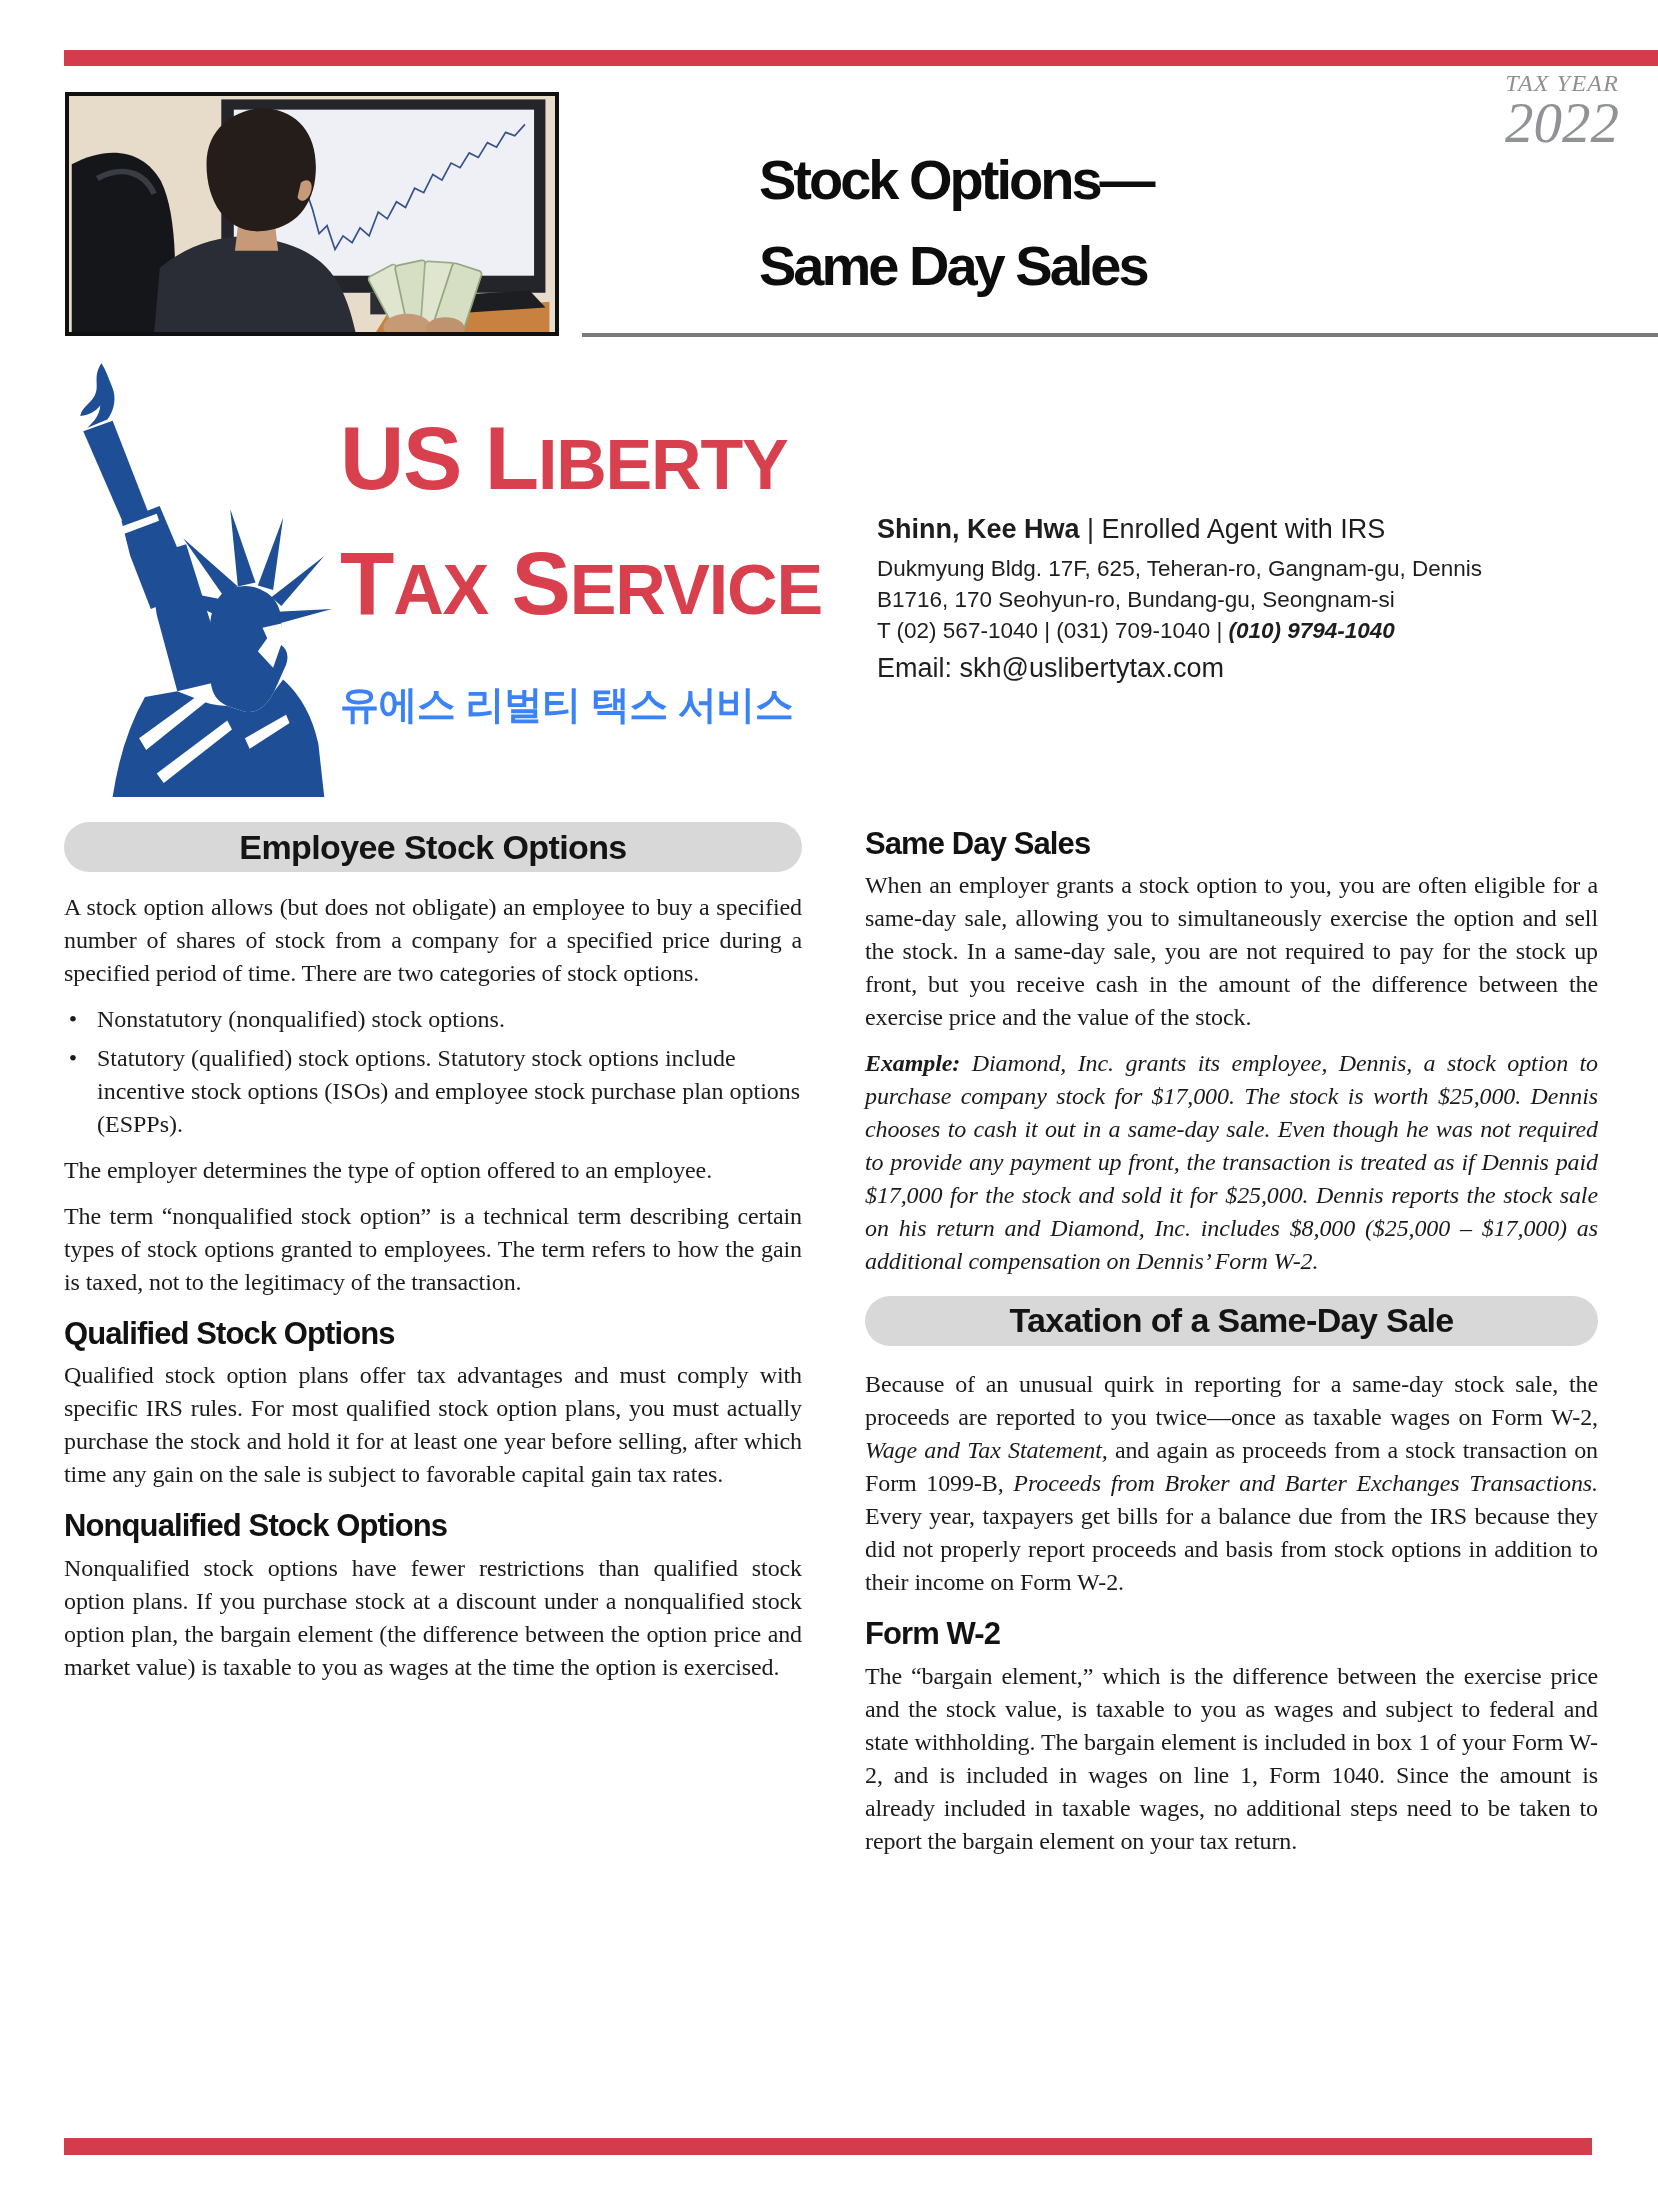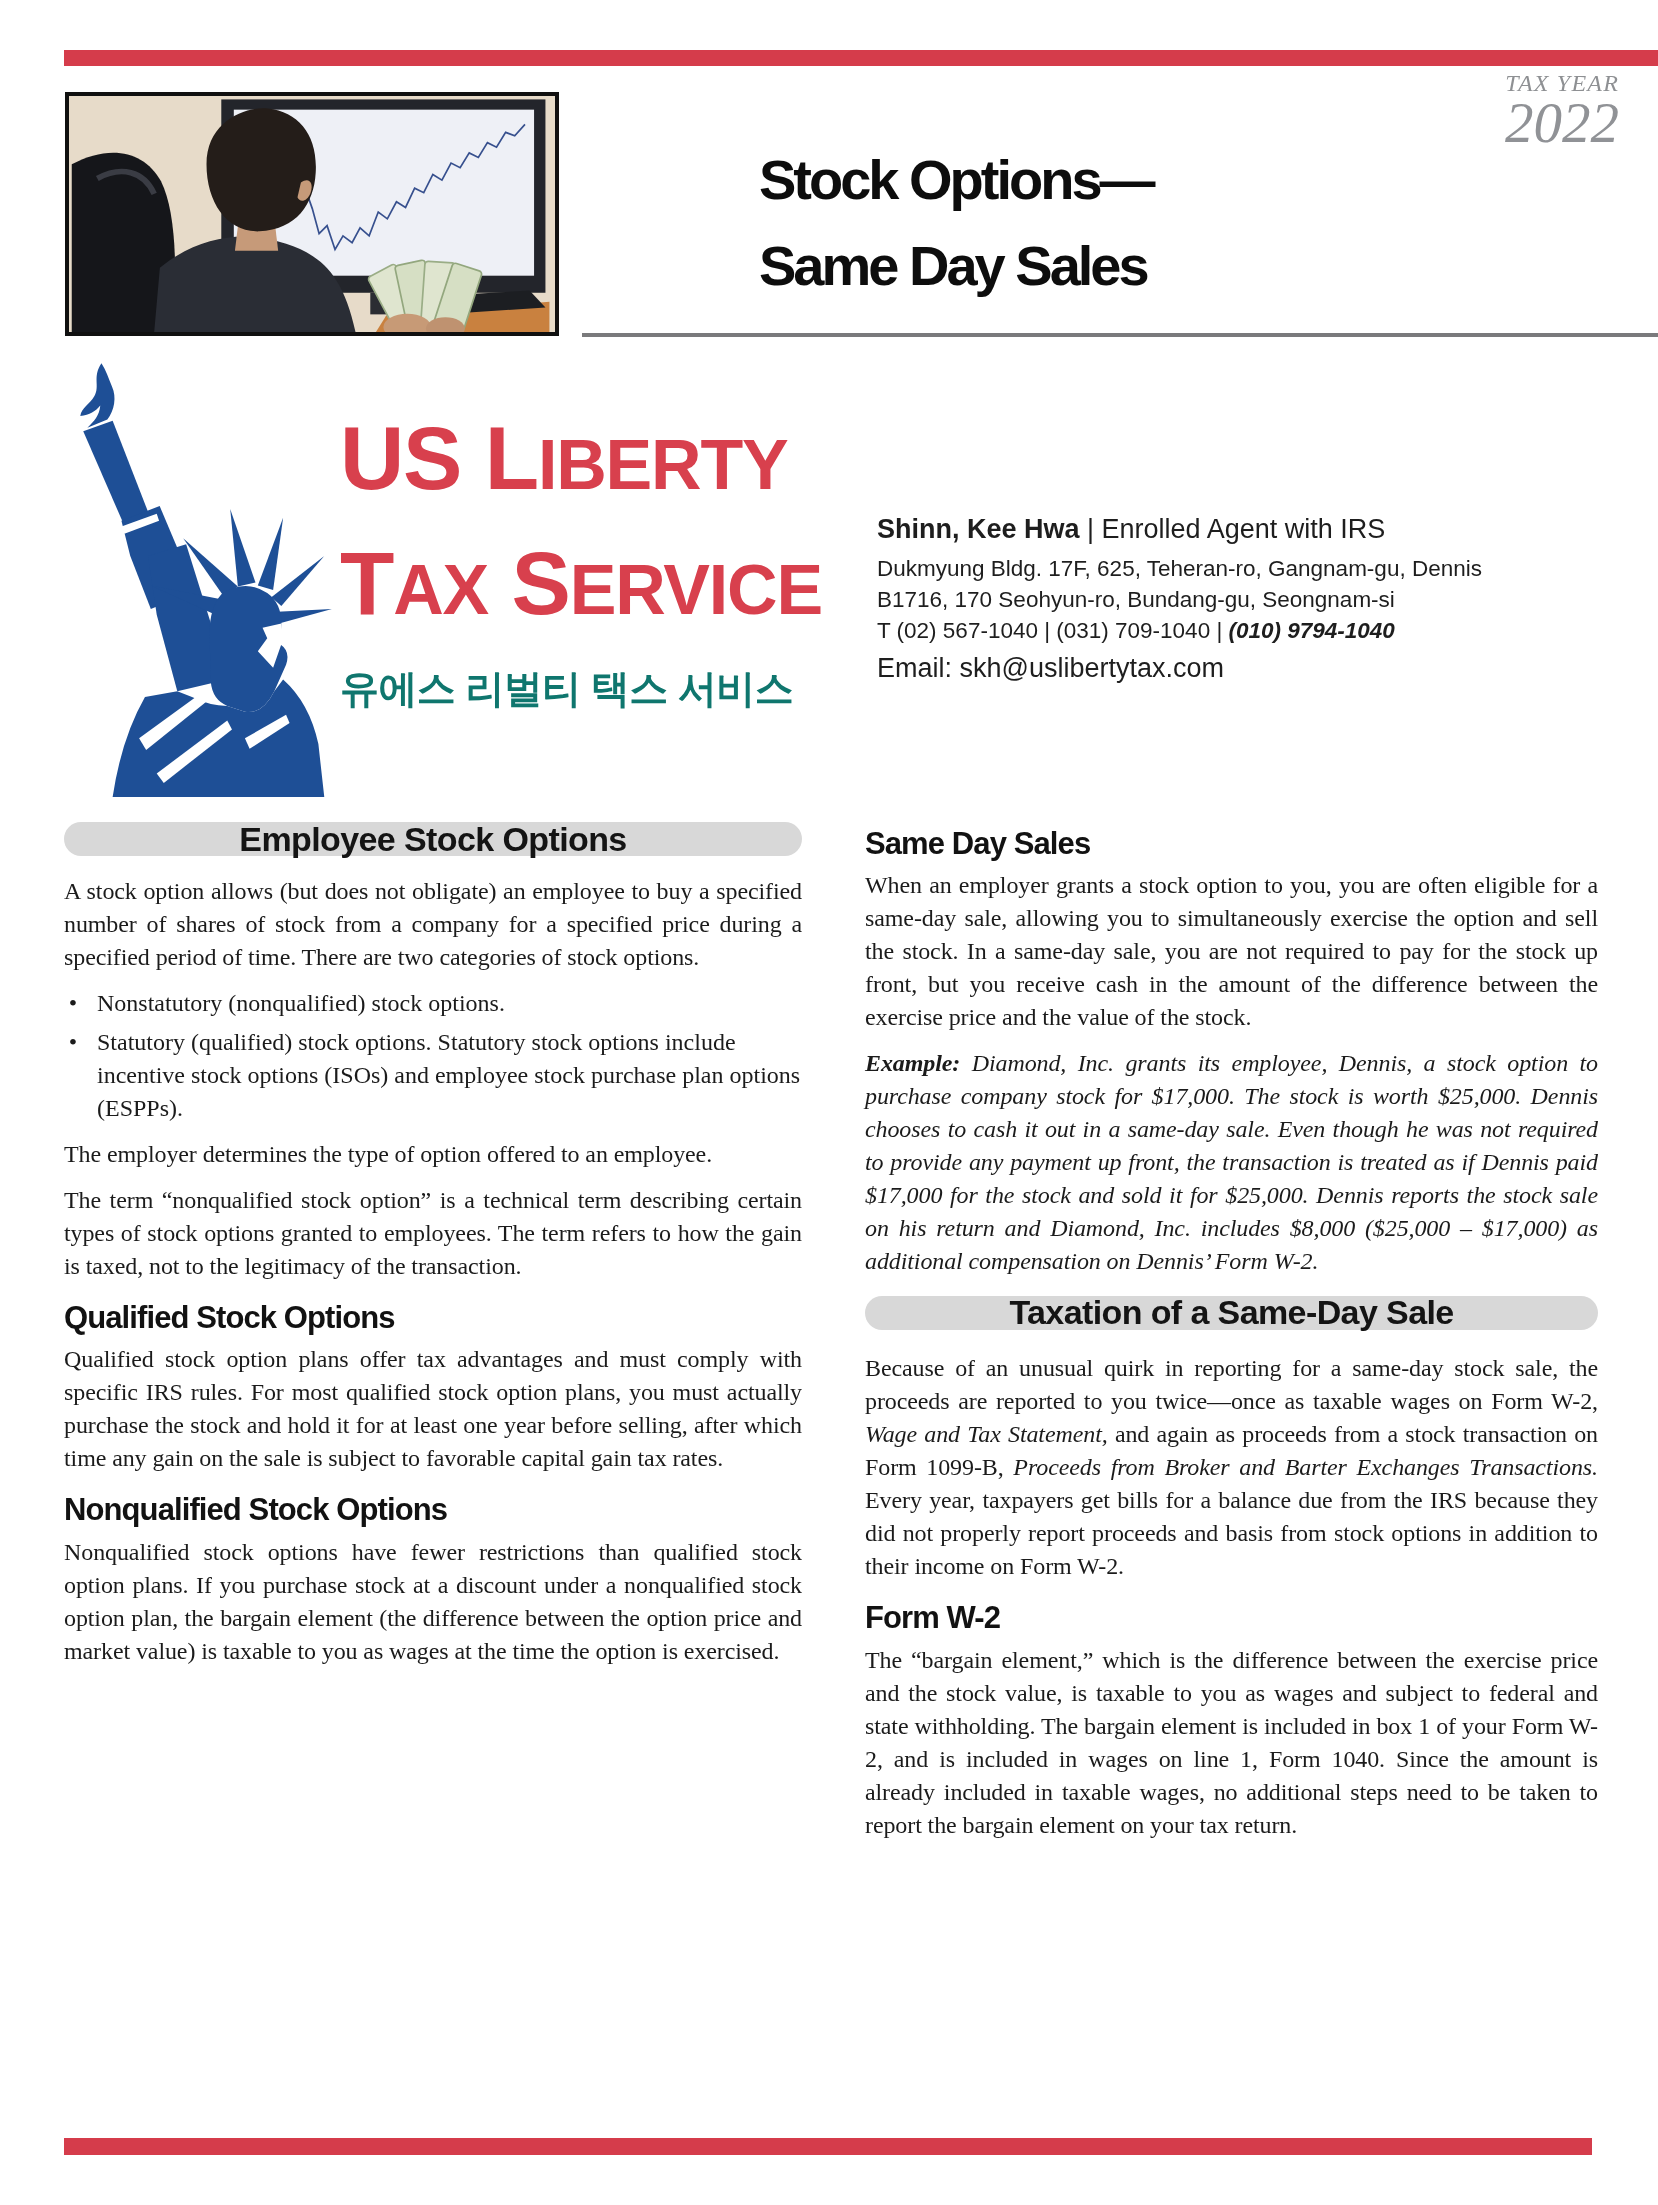--- a/index.html
+++ b/index.html
@@ -28,32 +28,32 @@
 
   .statue{position:absolute;left:50px;top:362px;width:284px;height:435px;}
   .statue svg{display:block;width:100%;height:100%;}
 
   .logotext{position:absolute;left:340px;top:414px;
     font-family:"Liberation Sans","DejaVu Sans",sans-serif;font-weight:bold;color:#d8404d;
     letter-spacing:-1.2px;line-height:1;}
   .lt{font-size:89px;}
   .lt .sc{font-size:70px;}
   .lt2{margin-top:36px;}
-  .lt-kr{margin-top:41px;font-size:39px;color:#0f766e;letter-spacing:-0.6px;}
+  .lt-kr{margin-top:57px;font-size:39px;color:#3b82f6;letter-spacing:-0.6px;}
 
   .contact{position:absolute;left:877px;top:513px;font-family:"Liberation Sans","DejaVu Sans",sans-serif;color:#1e1e1e;}
   .c-name{font-size:27px;line-height:33px;margin-bottom:7px;}
   .c-addr{font-size:22.5px;line-height:31px;}
   .c-email{font-size:27px;line-height:35px;margin-top:4.7px;}
 
   .col{position:absolute;top:822px;}
   .col-left{left:64px;width:738px;}
   .col-right{left:865px;width:733px;}
 
-  .pill{height:34px;border-radius:26px;background:#d8d8d8;
+  .pill{height:50px;border-radius:26px;background:#d8d8d8;
     display:flex;align-items:center;justify-content:center;
     font-family:"Liberation Sans","DejaVu Sans",sans-serif;font-weight:bold;
     font-size:34px;letter-spacing:-0.6px;color:#141414;}
   .col-left .pill{margin-bottom:19px;}
   .pill-right{margin:18px 0 22.5px 0;}
 
   .jp{font-size:24px;line-height:33px;text-align:justify;margin:0 0 13px 0;letter-spacing:-0.1px;}
   .example{font-style:italic;}
   .sub{font-family:"Liberation Sans","DejaVu Sans",sans-serif;font-weight:bold;
     font-size:31px;line-height:34px;letter-spacing:-0.9px;margin:18px 0 8.3px 0;color:#121212;}

